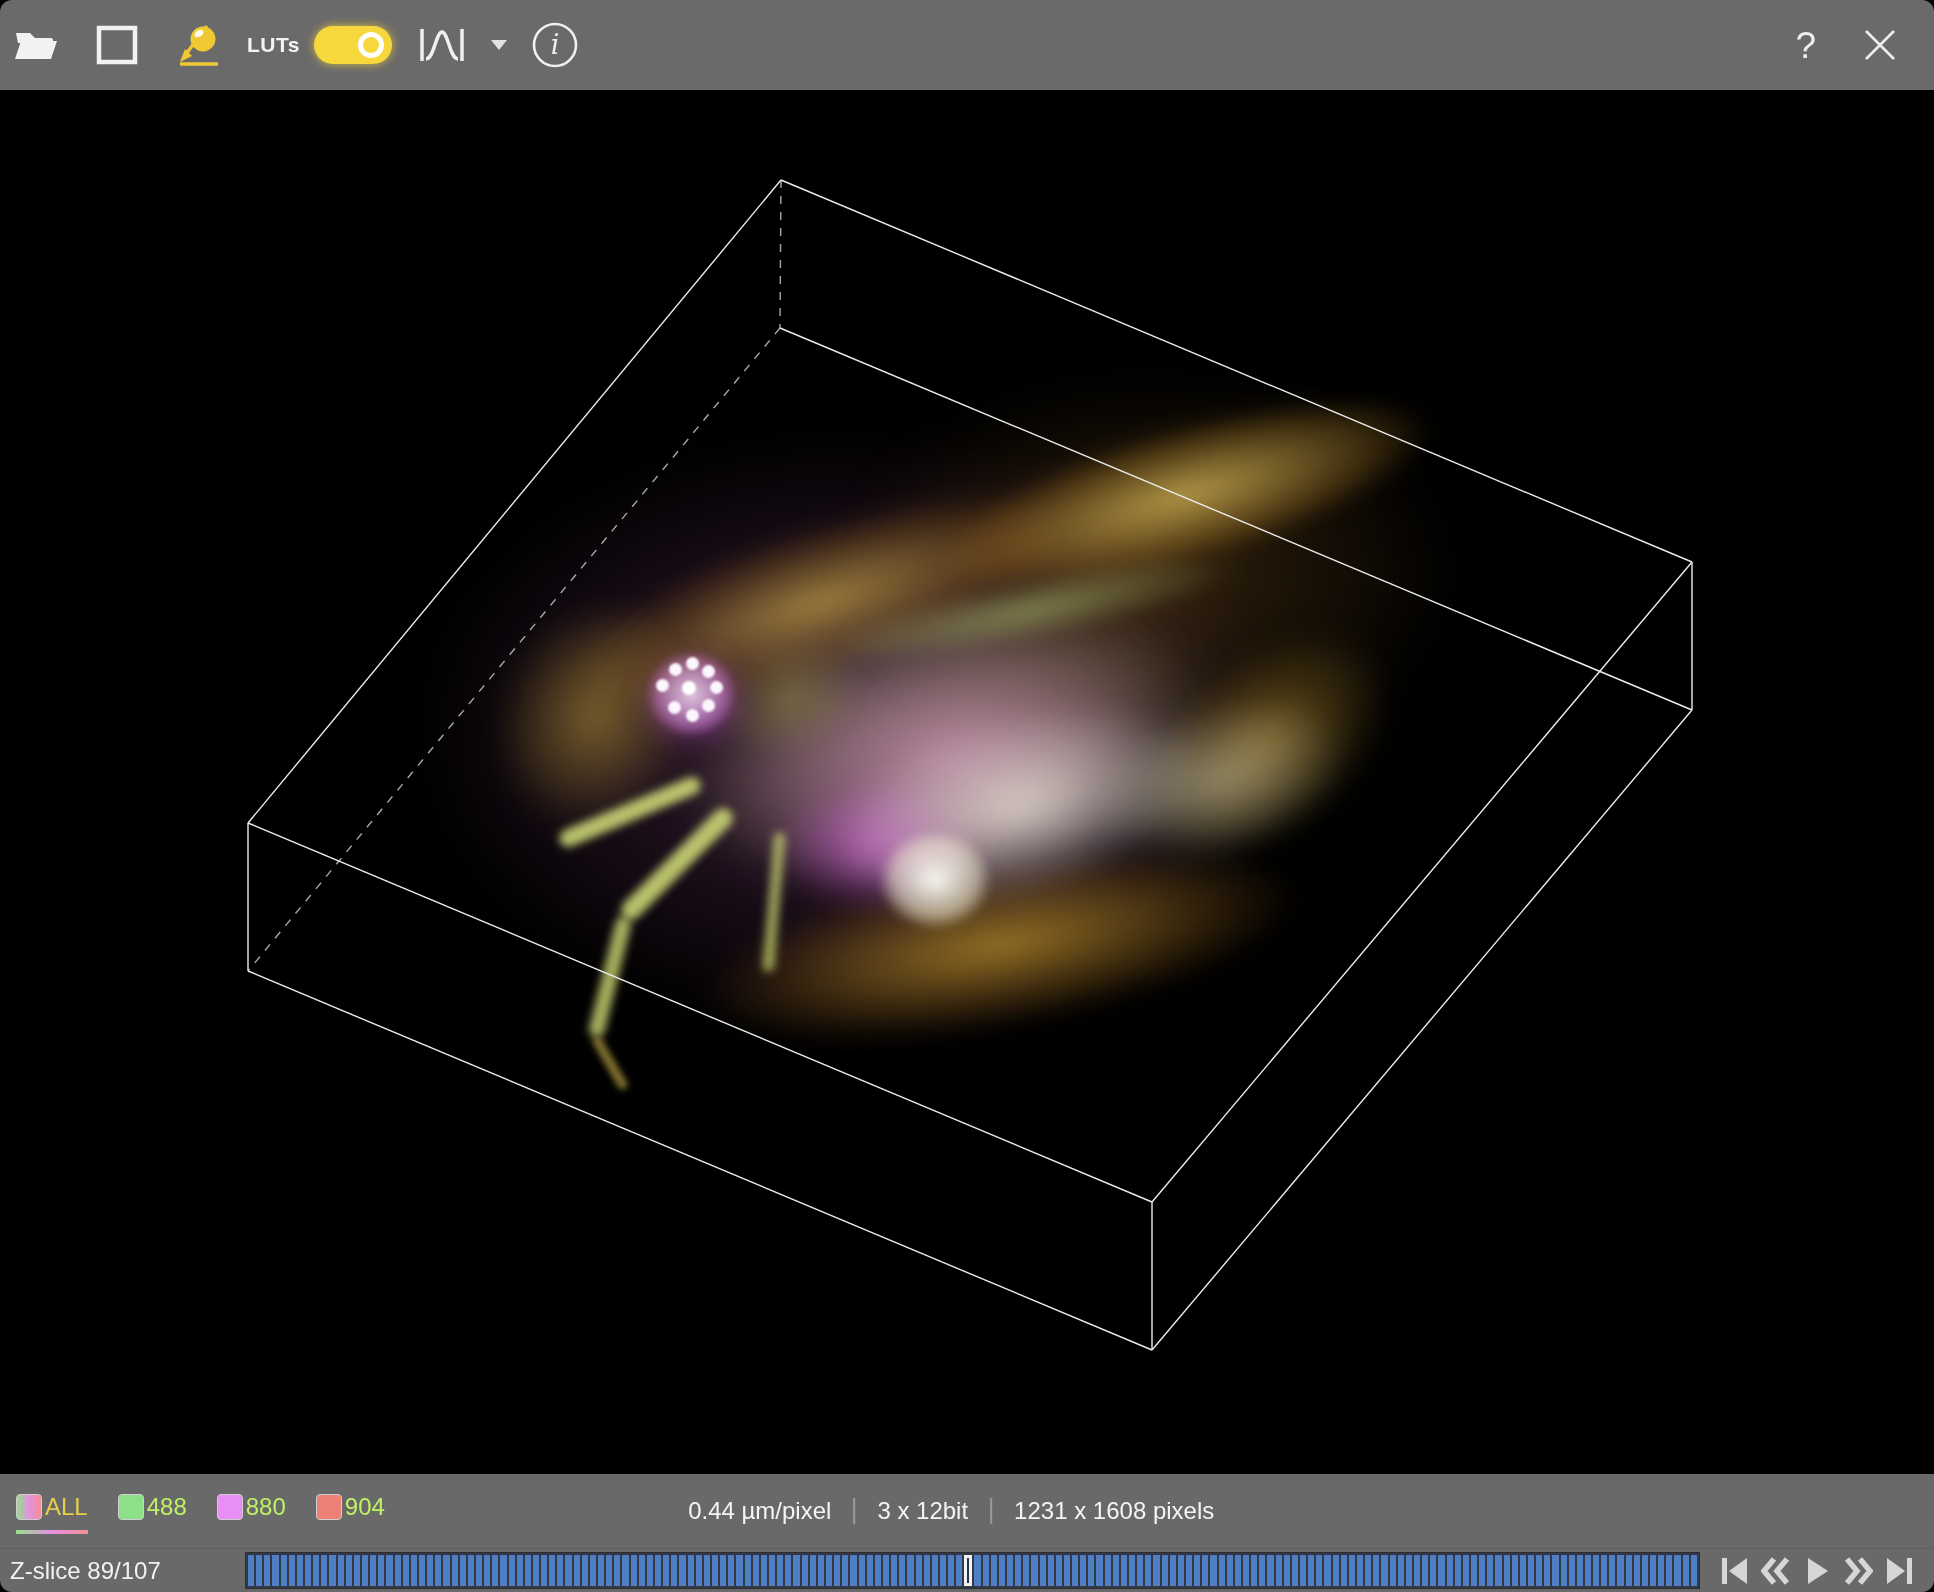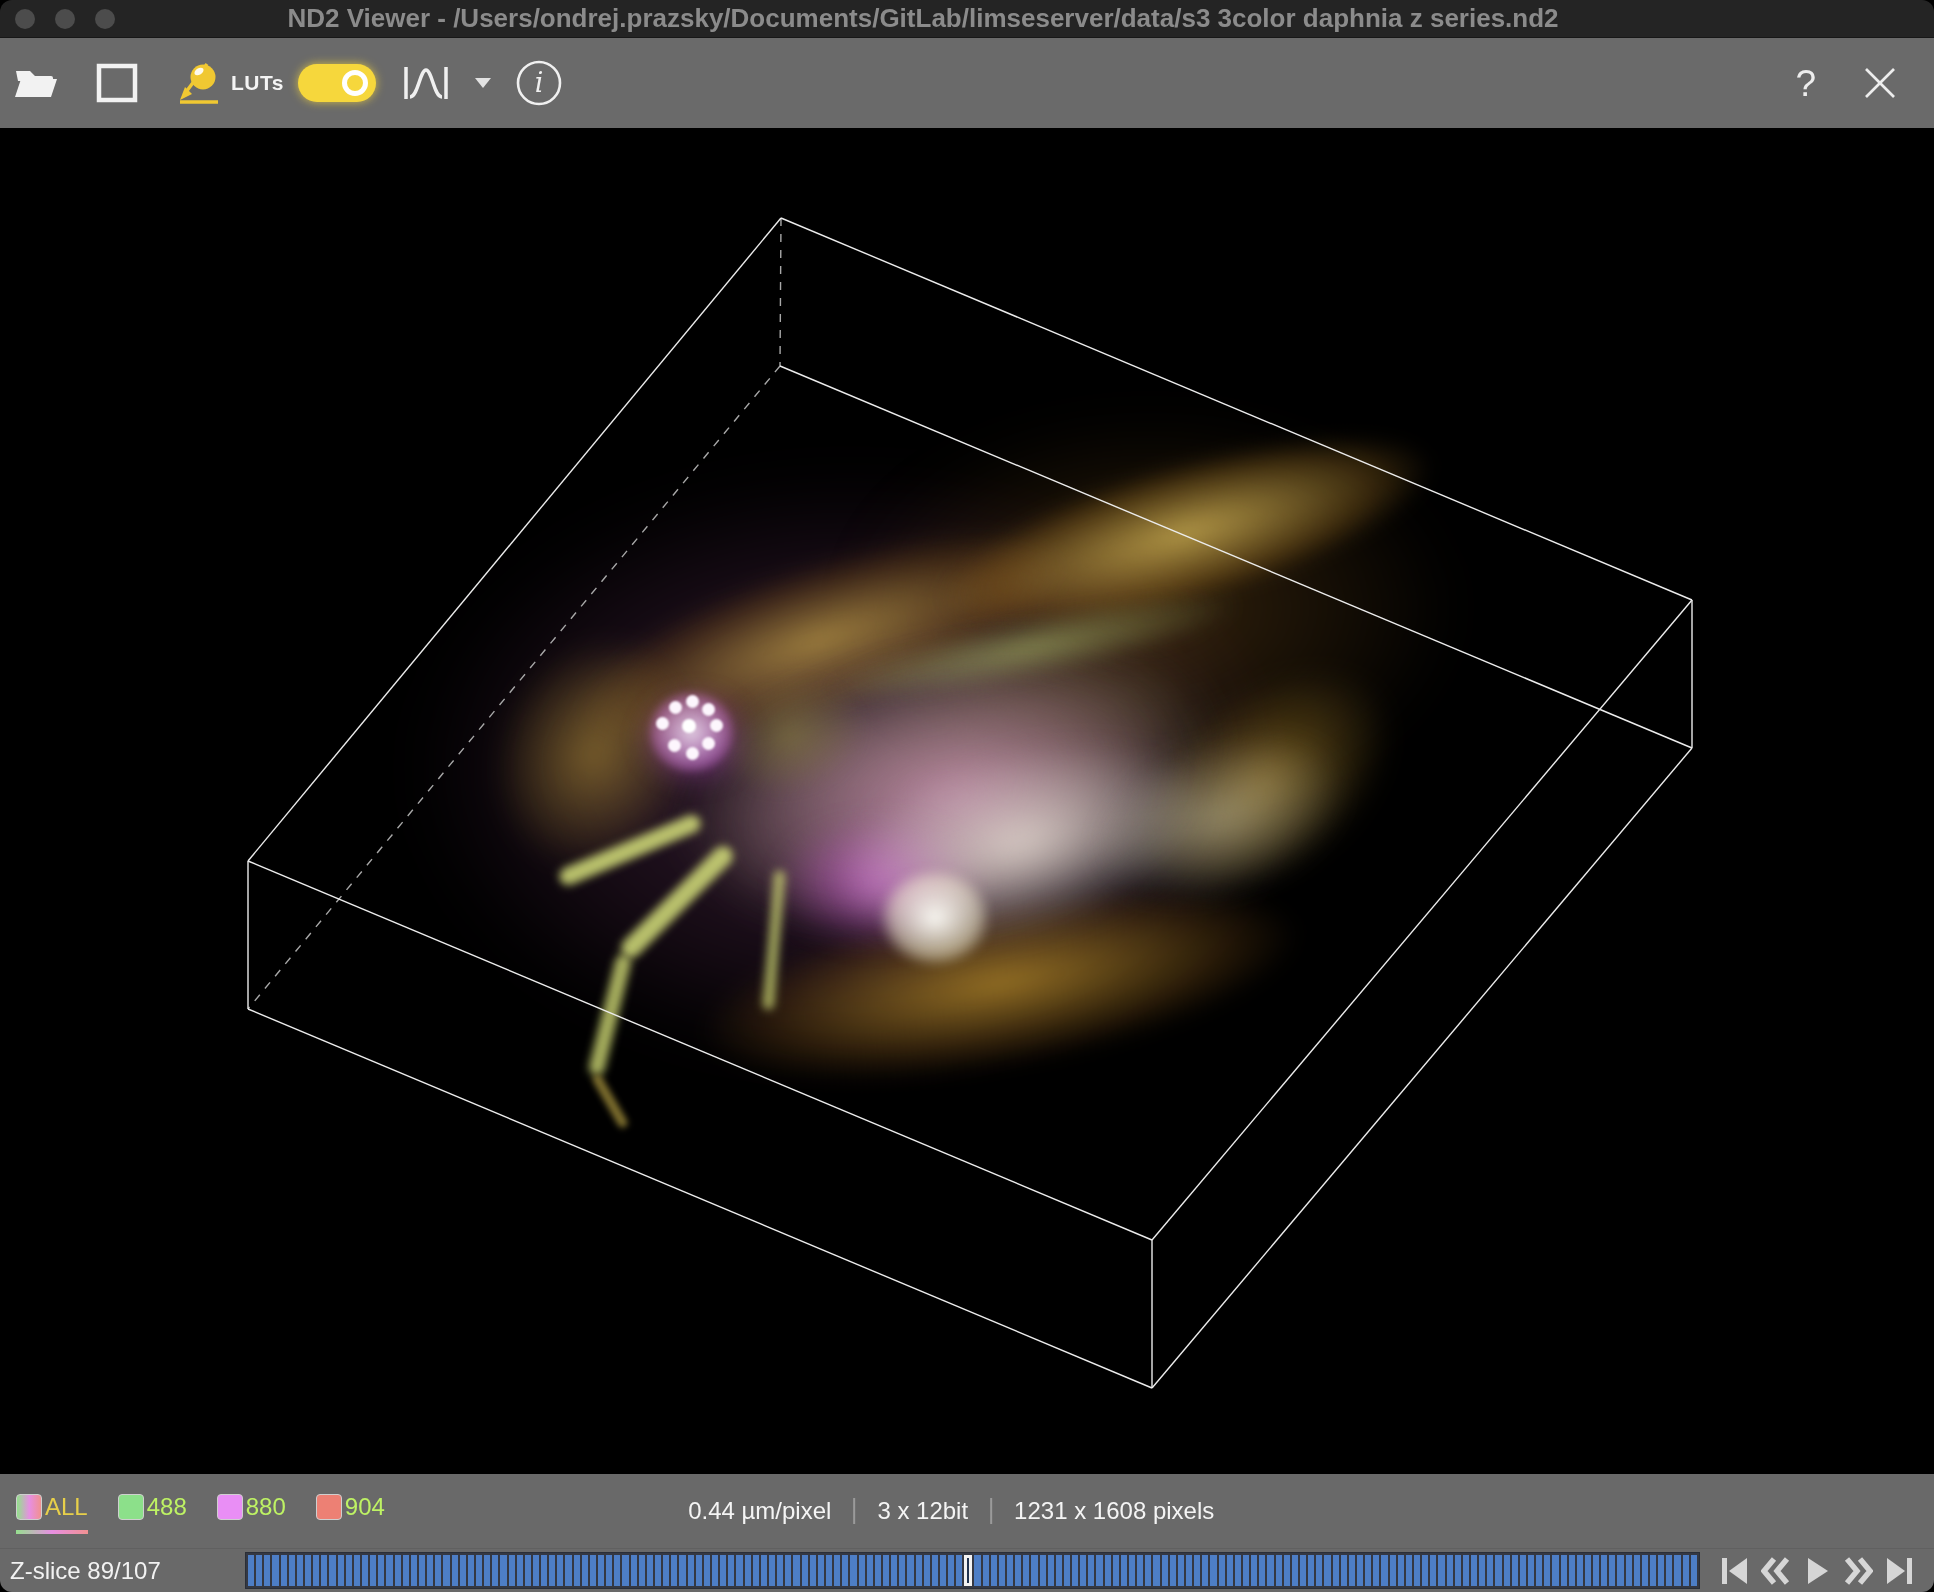--- a/index.html
+++ b/index.html
@@ -15,21 +15,21 @@
   .traffic{position:absolute;left:15px;top:9px;display:flex;gap:20px;}
   .traffic .light{width:20px;height:20px;border-radius:50%;background:#4c4c4c;}
   .title-text{width:100%;text-align:center;padding-right:88px;
               color:#8b8b8b;font-size:26px;font-weight:bold;white-space:nowrap;
               overflow:hidden;text-overflow:ellipsis;}
 
   
   .toolbar{height:90px;flex:0 0 90px;background:#6a6a6a;display:flex;align-items:center;
            padding-left:14px;}
   .tb-icon{display:flex;align-items:center;justify-content:center;cursor:default;}
-  .luts-label{color:#f4f4f4;font-size:21px;font-weight:bold;margin-left:12px;letter-spacing:0.5px;}
+  .luts-label{color:#f4f4f4;font-size:21px;font-weight:bold;margin-left:28px;letter-spacing:0.5px;}
   .toggle{margin-left:14px;width:78px;height:38px;border-radius:19px;background:var(--toggle-yellow,#f6d73c);
           position:relative;box-shadow:0 0 10px rgba(246,215,60,.75);}
   .toggle .knob{position:absolute;right:8px;top:6px;width:26px;height:26px;border-radius:50%;
           border:5px solid #fff;background:transparent;}
   .caret{margin-left:25px;width:0;height:0;border-left:8px solid transparent;
          border-right:8px solid transparent;border-top:10px solid #e2e2e2;}
   .tb-right{margin-left:auto;display:flex;align-items:center;margin-right:36px;gap:46px;}
   .help-q{color:#ededed;font-size:37px;font-weight:400;line-height:1;}
 
   
@@ -59,28 +59,20 @@
   .track .tick{flex:1 1 auto;background:var(--accent-blue,#4d7ec6);}
   .track .tick.handle{flex:0 0 8px;background:#22344f;border:3px solid #f2f2f2;}
   .pb-controls{display:flex;align-items:center;gap:11px;margin-left:20px;}
   .pb{width:30px;height:32px;display:flex;align-items:center;justify-content:center;cursor:pointer;}
 </style>
 </head>
 <body>
 
 <div class="window">
 
-  <div class="titlebar">
-    <div class="traffic">
-      <div class="light"></div>
-      <div class="light"></div>
-      <div class="light"></div>
-    </div>
-    <div class="title-text">ND2 Viewer - /Users/ondrej.prazsky/Documents/GitLab/limseserver/data/s3 3color daphnia z series.nd2</div>
-  </div>
 
   <div class="toolbar">
     <div class="tb-icon" title="">
       <svg width="44" height="38" viewBox="0 0 44 38">
         <path d="M2,7 H16 L21,12 H37 A2,2 0 0 1 39,14 V17 H4 Z" fill="#f2f2f2"></path>
         <path d="M1,33 L7,15 H43 L37,33 Z" fill="#f2f2f2"></path>
       </svg>
     </div>
     <div class="tb-icon" style="margin-left:38px">
       <svg width="42" height="40" viewBox="0 0 42 40">

